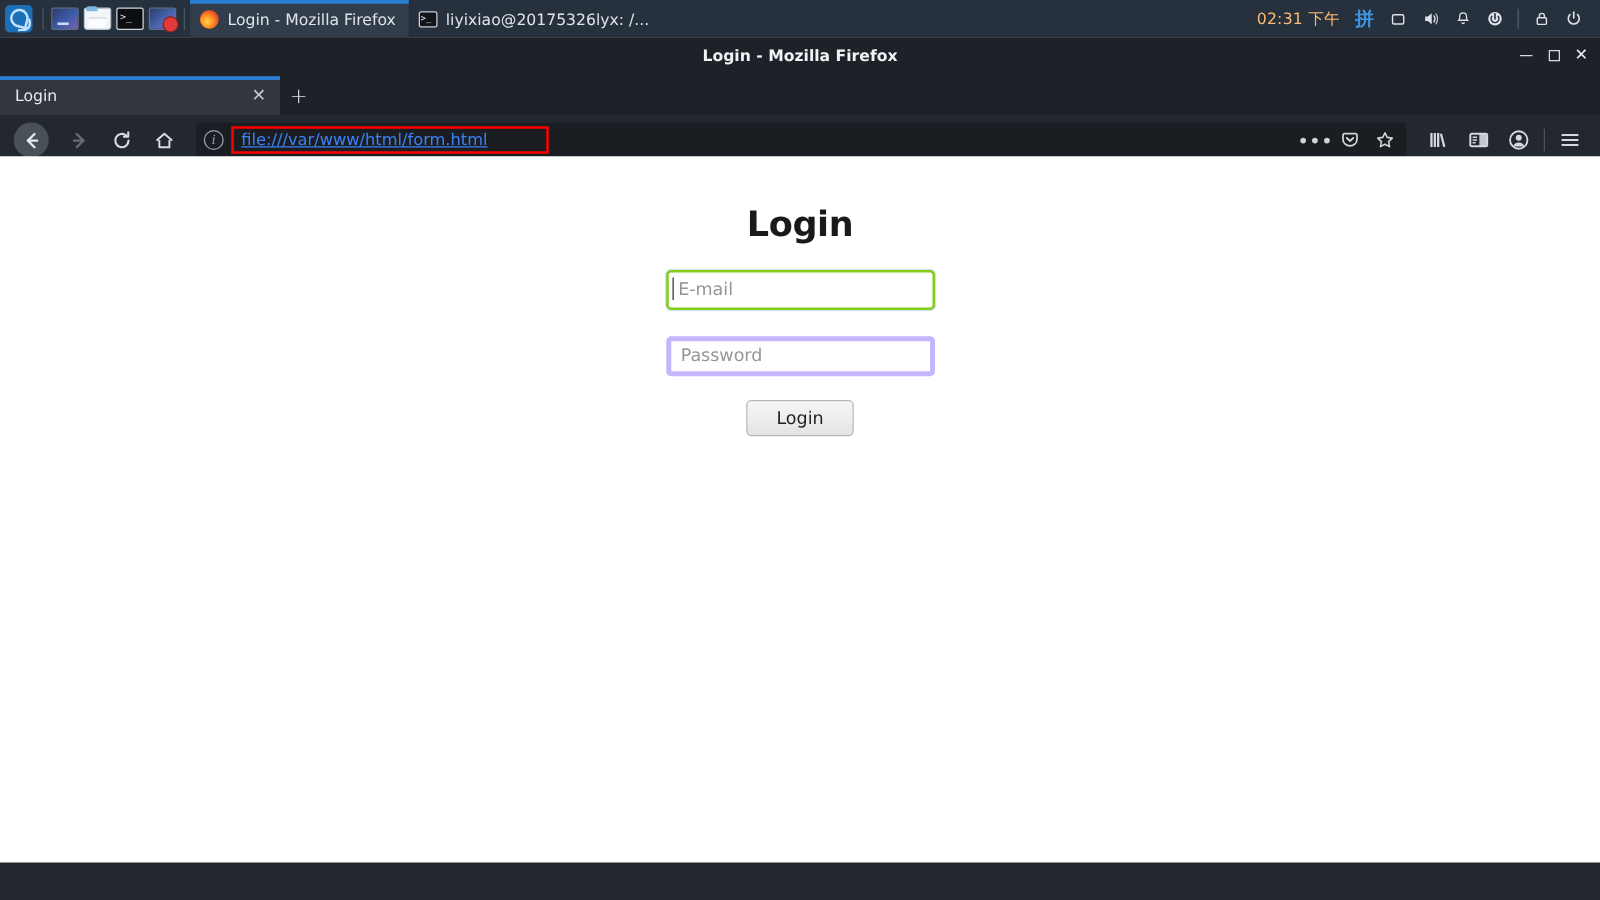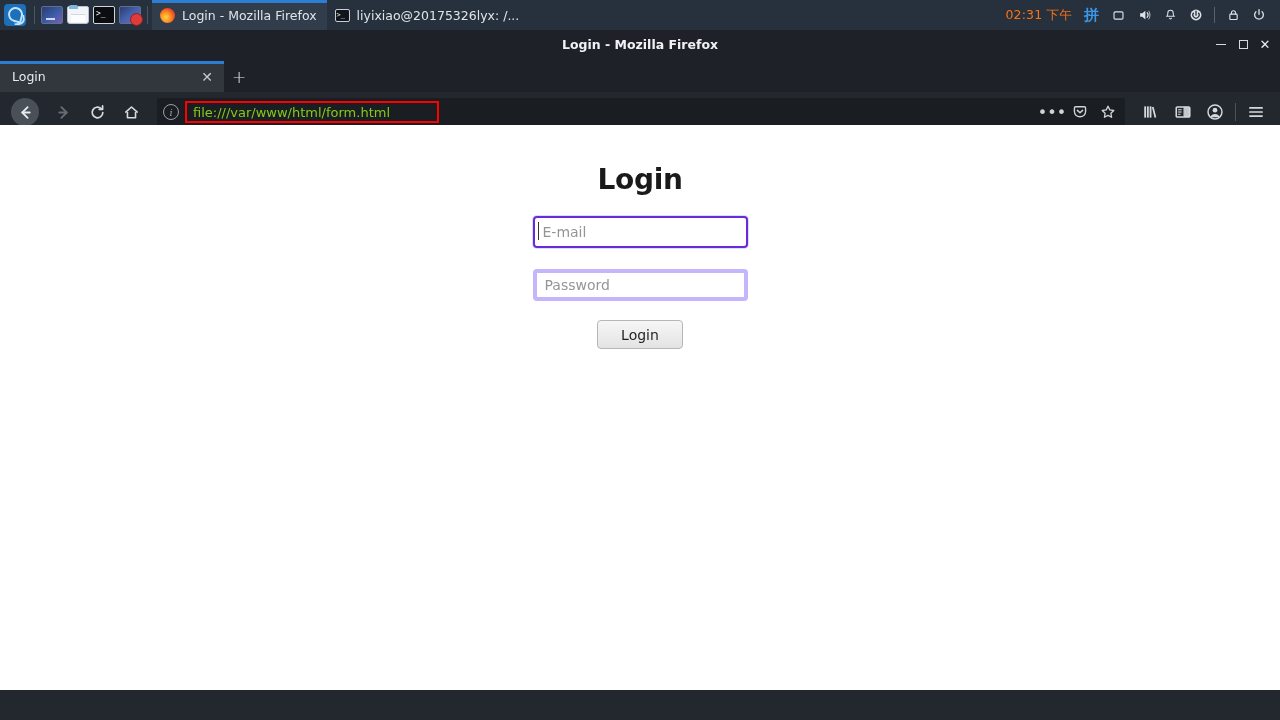--- a/index.html
+++ b/index.html
@@ -148,21 +148,21 @@
     content: ">_";
     position: absolute; left: 1px; top: -1px;
     font-family: "DejaVu Sans Mono", monospace;
     font-size: 7px; color: #eef2f6; line-height: 13px;
   }
   .tb-right {
     margin-left: auto;
     display: flex; align-items: center; gap: 0px;
     padding-right: 8px;
   }
-  .tb-clock { font-size: 12.5px; color: #f97316; padding: 0 6px; letter-spacing: .2px; }
+  .tb-clock { font-size: 12.5px; color: #fdba74; padding: 0 6px; letter-spacing: .2px; }
   .tb-ime {
     color: #3d97e8; font-weight: bold; font-size: 15px;
     padding: 0 6px;
   }
   .tb-ico {
     width: 26px; height: 30px;
     display: flex; align-items: center; justify-content: center;
     color: #dde2e8;
   }
   .tb-divider { width: 1px; height: 16px; background: #57616f; margin: 0 5px; }
@@ -267,23 +267,24 @@
   }
   #urltext-wrap {
     position: relative;
     display: inline-flex; align-items: center;
     border: 2px solid #ff0000;
     height: 22px;
     padding: 0 6px;
     min-width: 254px;
   }
   #urltext {
-    color: #84cc16;
+    color: #3b82f6;
     font-size: 13px;
     white-space: nowrap;
+    text-decoration: underline;
   }
   #url-right {
     margin-left: auto;
     display: flex; align-items: center; gap: 2px;
   }
   .urlico {
     width: 26px; height: 26px;
     display: flex; align-items: center; justify-content: center;
     color: #cfd4da;
   }
@@ -390,21 +391,21 @@
     font-size: 14px;
     font-family: "DejaVu Sans", "Liberation Sans", sans-serif;
     padding: 4px 8px;
     border-radius: 4px;
     color: #555;
     background: #ffffff;
     outline: none;
   }
   .field::placeholder { color: #959595; }
   #email-field {
-    border: 2px solid #6d28d9;
+    border: 2px solid #84cc16;
     box-shadow: 0 0 0 1px rgba(74,144,217,.25);
     caret-color: #333;
   }
   #password-field {
     border: 4px solid #c4b5fd;
     margin-top: 21px;
   }
   #login-button {
     display: block;
     margin: 19px auto 0 auto;

